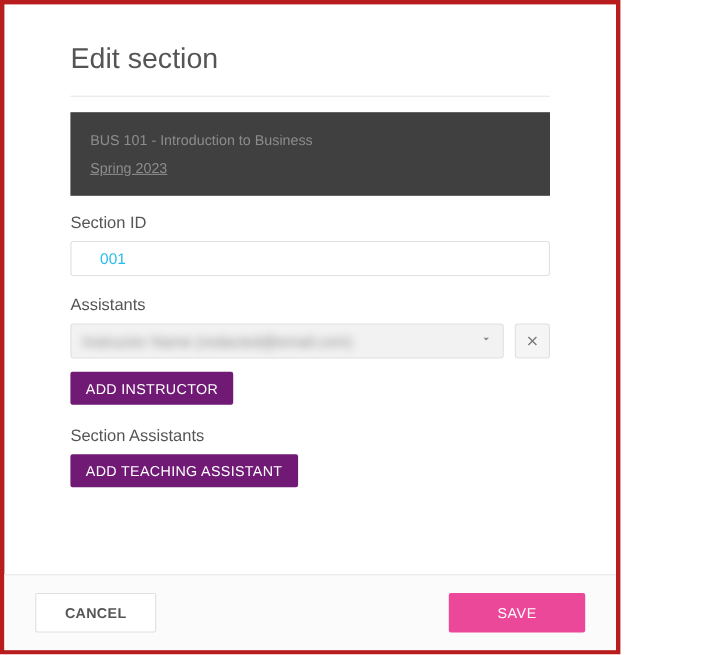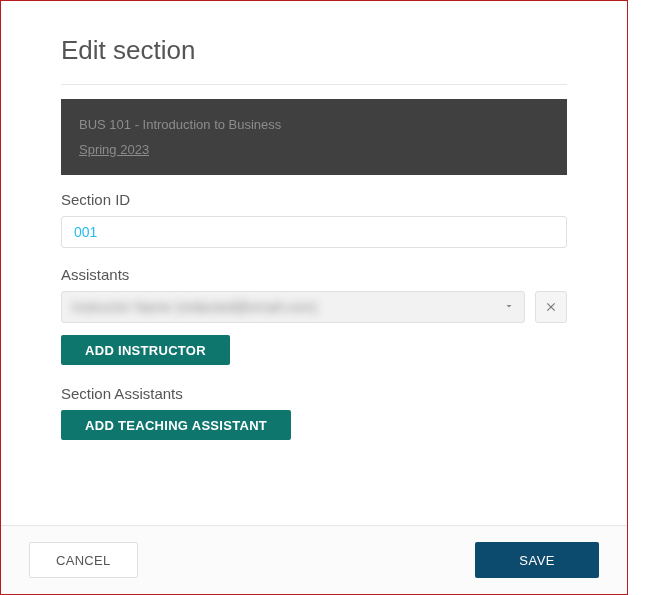--- a/index.html
+++ b/index.html
@@ -8,23 +8,23 @@
       padding: 0;
     }
     body {
       font-family: -apple-system, BlinkMacSystemFont, "Segoe UI", "Helvetica Neue", Arial, sans-serif;
       background: #ffffff;
       width: 662px;
       height: 595px;
       overflow: hidden;
     }
     .modal {
-      width: 628px;
+      width: 564px;
       height: 595px;
-      border: 1px solid #b91c1c;
+      border: 4px solid #b91c1c;
       display: flex;
       flex-direction: column;
       background: #ffffff;
     }
     .modal-body {
       flex: 1;
       padding: 34px 60px 20px 60px;
       overflow: auto;
     }
     .modal-title {
@@ -59,21 +59,21 @@
       font-size: 15px;
       color: #555;
       margin-bottom: 8px;
       font-weight: 400;
     }
     .text-input {
       width: 100%;
       height: 32px;
       border: 1px solid #e0e0e0;
       border-radius: 3px;
-      padding: 0 12px;
+      padding: 0 26px;
       font-size: 14px;
       color: #27bcef;
       font-weight: 400;
       margin-bottom: 18px;
       outline: none;
     }
     .instructor-row {
       display: flex;
       align-items: center;
       gap: 10px;
@@ -122,27 +122,27 @@
       border-radius: 3px;
       display: flex;
       align-items: center;
       justify-content: center;
       cursor: pointer;
       color: #777;
       font-size: 16px;
       font-weight: 600;
     }
     .add-btn {
-      background: #0f766e;
+      background: #701a75;
       color: #ffffff;
       border: none;
       height: 30px;
-      padding: 0 24px;
-      font-size: 13px;
-      font-weight: 700;
+      padding: 0 14px;
+      font-size: 13px;
+      font-weight: 400;
       letter-spacing: 0.3px;
       border-radius: 2px;
       cursor: pointer;
       margin-bottom: 20px;
     }
     .modal-footer {
       border-top: 1px solid #e6e6e6;
       background: #fbfbfb;
       padding: 16px 28px;
       display: flex;
@@ -152,23 +152,24 @@
     .cancel-btn {
       background: #ffffff;
       border: 1px solid #e0e0e0;
       height: 36px;
       padding: 0 26px;
       font-size: 13px;
       color: #555;
       letter-spacing: 0.3px;
       border-radius: 2px;
       cursor: pointer;
+      font-weight: bold;
     }
     .save-btn {
-      background: #0c4a6e;
+      background: #ec4899;
       color: #ffffff;
       border: none;
       height: 36px;
       padding: 0 44px;
       font-size: 13px;
       font-weight: 500;
       letter-spacing: 0.5px;
       border-radius: 2px;
       cursor: pointer;
     }

